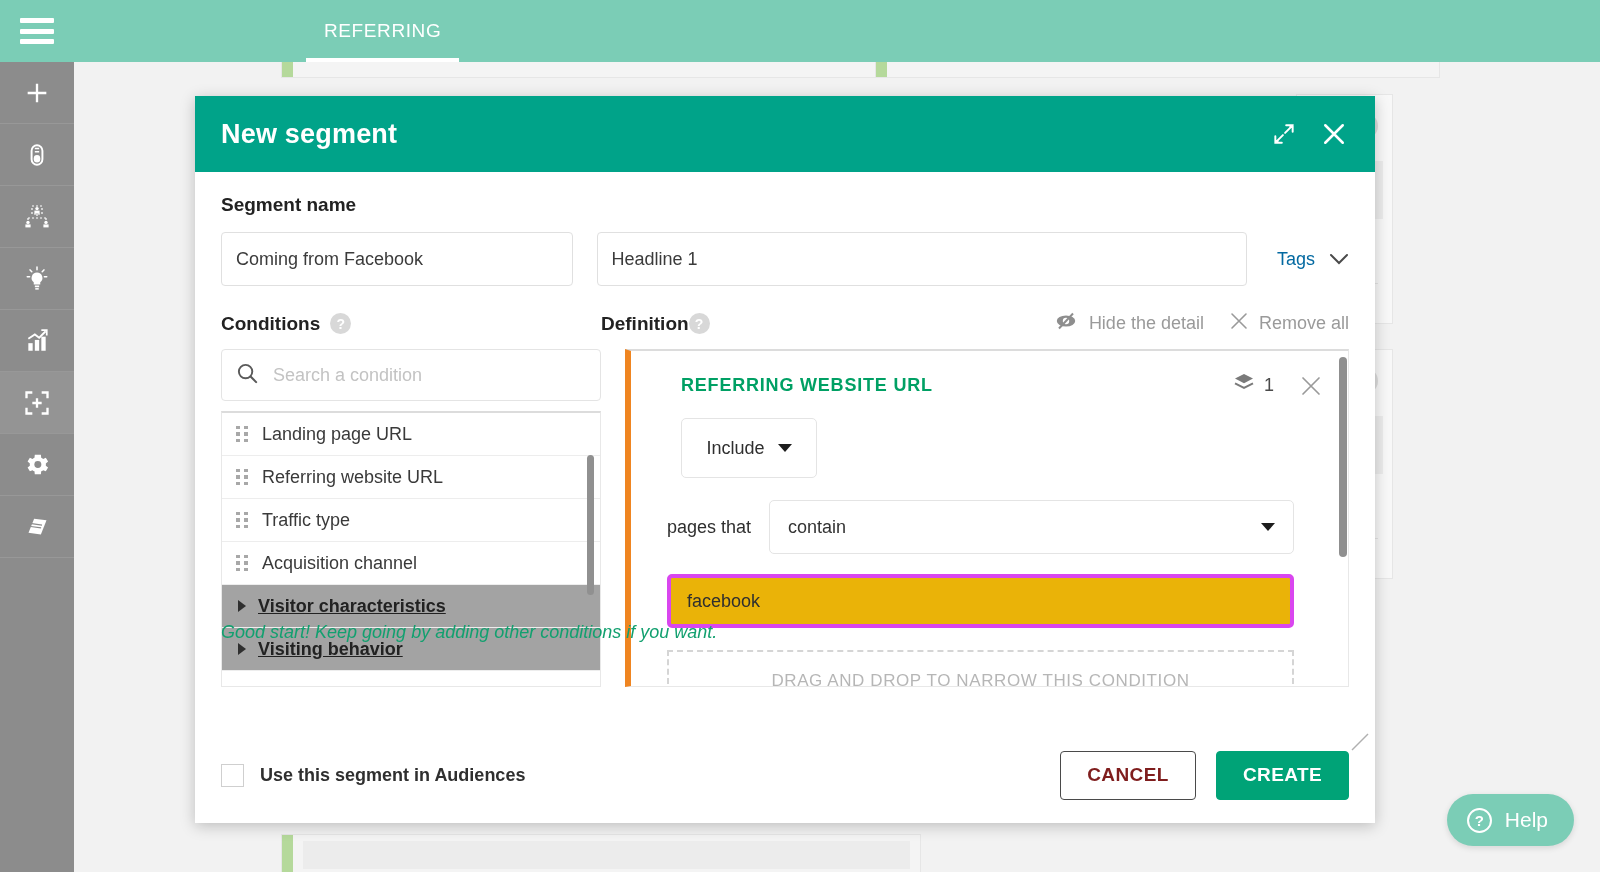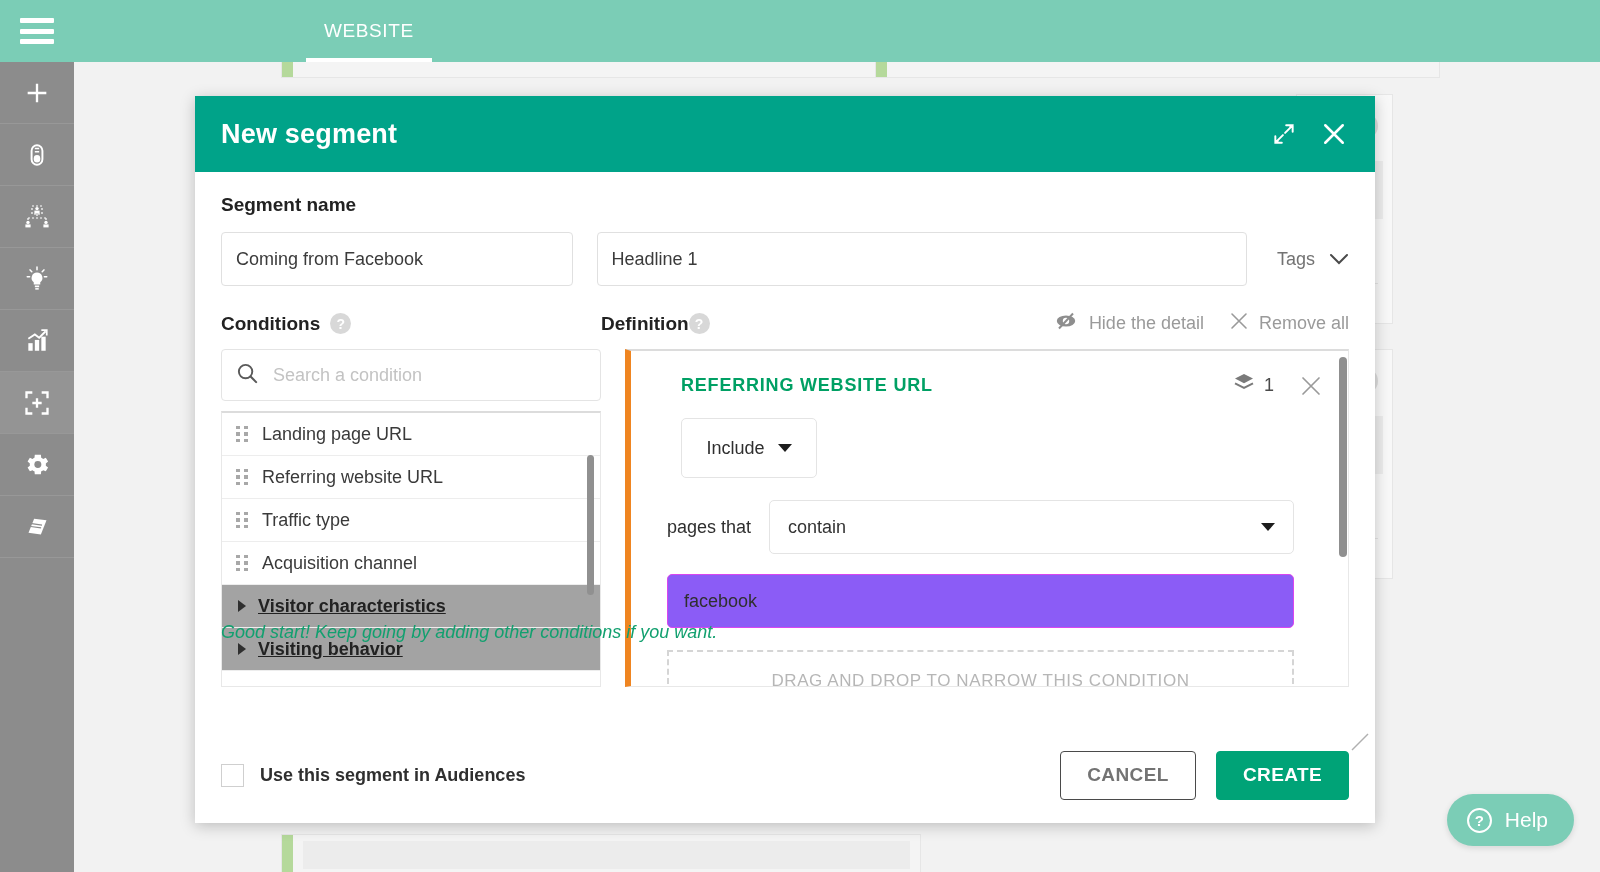--- a/index.html
+++ b/index.html
@@ -93,21 +93,21 @@
   .txt-input {
     height: 54px; border: 1px solid #e0e0e0; border-radius: 4px;
     font-size: 18px; color: #3b3b3b; padding: 0 14px;
     font-family: "Liberation Sans", sans-serif; background: #fff;
   }
   .txt-input::placeholder { color: #b9b9b9; }
   #name-input { width: 356px; }
   #headline-input { width: 659px; }
   .tags-select {
     display: flex; align-items: center; gap: 14px; cursor: pointer;
-    font-size: 18px; color: #737373; padding-left: 6px;
+    font-size: 18px; color: #0369a1; padding-left: 6px;
   }
 
   .cols-head { display: flex; margin-top: 26px; align-items: center; }
   .col-left-head { width: 380px; display: flex; align-items: center; gap: 10px; }
   .col-right-head { flex: 1; display: flex; align-items: center; }
   .help-dot {
     width: 21px; height: 21px; border-radius: 50%; background: #d8d8d8;
     color: #ffffff; font-size: 14px; font-weight: bold;
     display: flex; align-items: center; justify-content: center;
   }
@@ -172,23 +172,23 @@
   .pages-label { font-size: 18px; color: #2f2f2f; white-space: nowrap; }
   .select-box {
     flex: 1; height: 54px; border: 1px solid #e4e4e4; border-radius: 5px;
     display: flex; align-items: center; padding: 0 18px; background: #fff;
     font-size: 18px; color: #333; cursor: pointer;
   }
   .select-box .caret-down { margin-left: auto; }
 
   .value-input {
     margin: 20px 36px 0 36px; height: 54px; width: calc(100% - 90px);
-    border: 1px solid #d946ef; border-radius: 5px; padding: 0 16px;
+    border: 4px solid #d946ef; border-radius: 5px; padding: 0 16px;
     font-size: 18px; color: #2f2f2f; font-family: "Liberation Sans", sans-serif;
-    outline: none; background: #8b5cf6;
+    outline: none; background: #eab308;
   }
   .dropzone {
     margin: 22px 36px 0 36px; width: calc(100% - 90px); height: 62px;
     border: 2px dashed #d5d5d5; display: flex; align-items: center; justify-content: center;
     color: #b6b6b6; font-size: 17px; letter-spacing: .6px;
   }
   .def-scroll {
     position: absolute; right: 2px; top: 8px; width: 8px; height: 200px;
     background: #8f8f8f; border-radius: 4px;
   }
@@ -203,21 +203,21 @@
   }
   .chk-wrap { display: flex; align-items: center; gap: 16px; cursor: pointer; }
   .chk { width: 23px; height: 23px; border: 1px solid #cfcfcf; background: #fff; }
   .chk-label { font-size: 18px; color: #2f2f2f; font-weight: bold; }
   .foot-btns { margin-left: auto; display: flex; align-items: center; gap: 20px; }
   .btn {
     height: 49px; border-radius: 4px; font-size: 19px; font-weight: bold;
     display: flex; align-items: center; justify-content: center; cursor: pointer;
     letter-spacing: .4px;
   }
-  .btn-cancel { width: 136px; background: #fff; border: 1px solid #4a4a4a; color: #737373; }
+  .btn-cancel { width: 136px; background: #fff; border: 1px solid #4a4a4a; color: #7f1d1d; }
   .btn-create { width: 133px; background: #00a377; color: #fff; border: 1px solid #00a377; }
 
   .resize-grip { position: absolute; right: 6px; bottom: 72px; width: 18px; height: 18px; }
 
   
   .help-pill {
     position: absolute; right: 26px; bottom: 26px;
     height: 52px; padding: 0 26px 0 20px; border-radius: 26px;
     background: #7bcdb6; color: #fff; display: flex; align-items: center; gap: 13px;
     font-size: 21px; cursor: pointer; box-shadow: 0 2px 6px rgba(0,0,0,.12);
@@ -352,21 +352,21 @@
     </div>
   </div>
 
   <div class="topbar">
     <div class="hamburger">
       <span></span>
         <span></span>
         <span></span>
     </div>
     <div class="topnav">
-      <div class="tab active">WEBSITE</div>
+      <div class="tab active">REFERRING</div>
     </div>
   </div>
 
   <div class="overlay">
     <div class="modal">
 
       <div class="modal-head">
         <div class="modal-title">New segment</div>
         <div class="head-actions">
           <div class="icon-btn">

